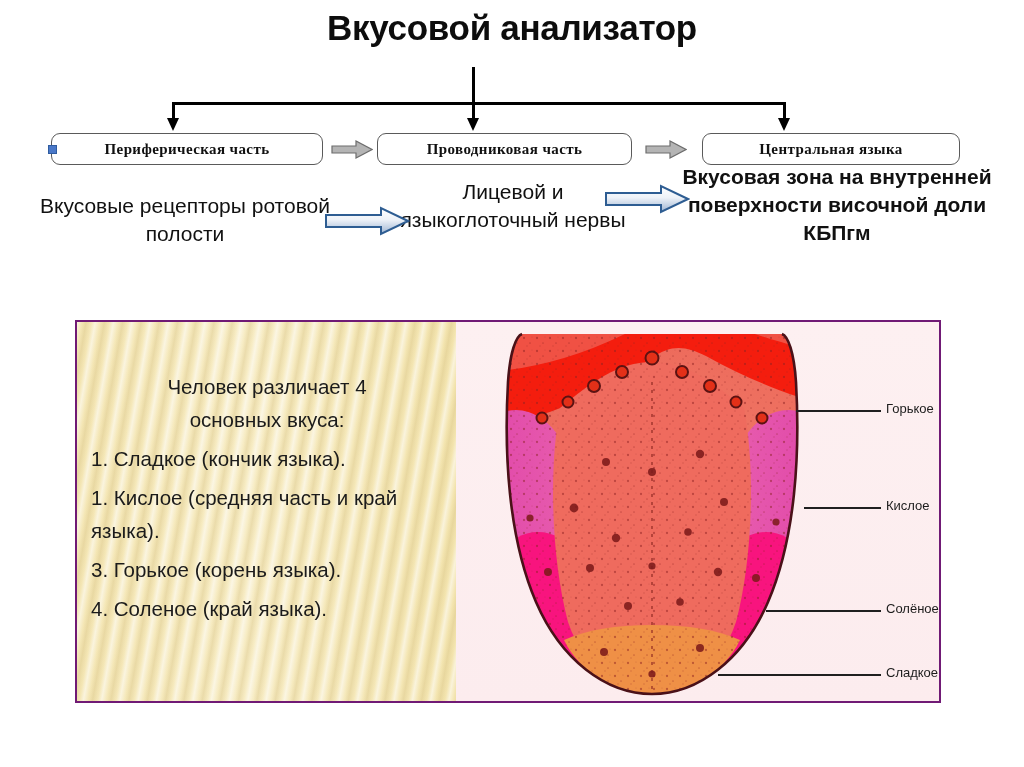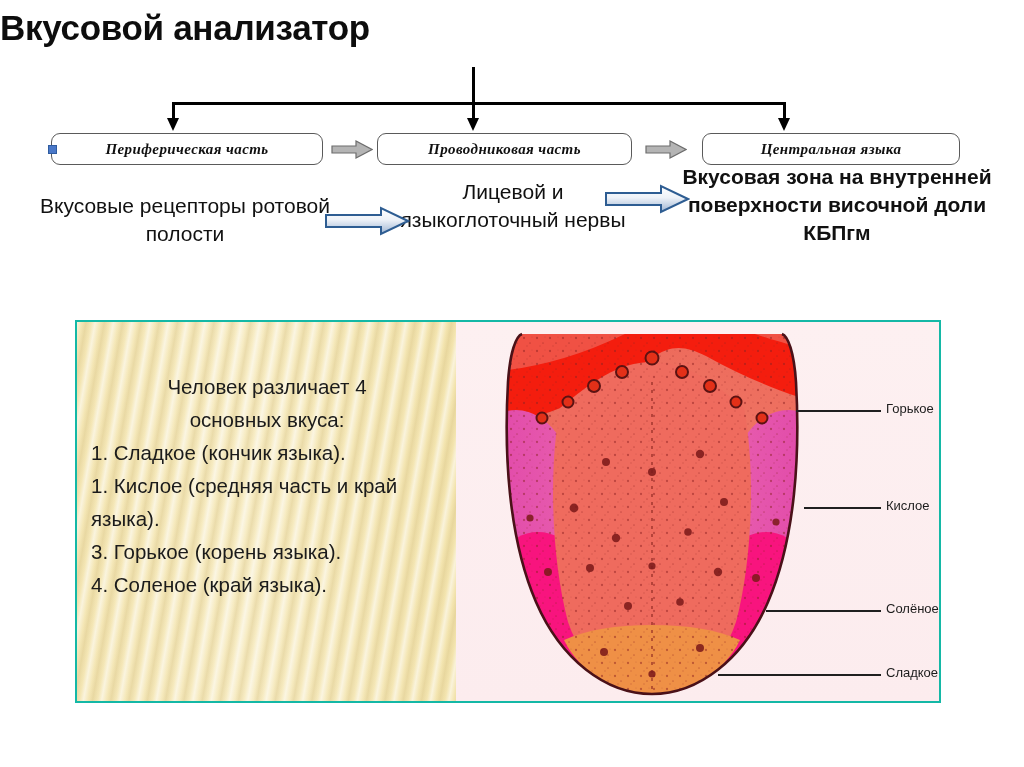--- a/index.html
+++ b/index.html
@@ -8,39 +8,39 @@
     background:#ffffff;
     font-family:"Liberation Sans", sans-serif;
     overflow:hidden;
     position:relative;
   }
   .stage{position:absolute;left:0;top:0;width:1024px;height:767px;}
 
   
   .title{
     position:absolute;left:0;top:8px;width:1024px;
+    text-align:center;
     font-size:35px;font-weight:bold;color:#0d0d0d;
     letter-spacing:-0.3px;
     font-family:"Liberation Sans", sans-serif;
   }
 
   
   .tree-stem{position:absolute;background:#000;}
 
   
   .flowbox{
     position:absolute;height:32px;
     border:1.4px solid #5a5a5a;border-radius:9px;
     background:#ffffff;
     display:flex;align-items:center;justify-content:center;
     font-family:"Liberation Serif", serif;
     font-weight:bold;font-size:15px;color:#101010;
     letter-spacing:0.4px;
     box-sizing:border-box;
-    font-style:italic;
   }
   .handle{
     position:absolute;width:7px;height:7px;background:#4a78c8;
     border:1px solid #2f5ca0;
   }
 
   
   .gray-arrow{position:absolute;}
 
   
@@ -50,21 +50,21 @@
     font-size:21px;color:#111;line-height:28px;
     text-align:center;
   }
 
   
   .blue-arrow{position:absolute;}
 
   
   .panel{
     position:absolute;left:75px;top:320px;width:866px;height:383px;
-    border:2px solid #14b8a6;
+    border:2px solid #701a75;
     box-sizing:border-box;
     overflow:hidden;
     background:#fdeef0;
   }
   .panel-left{
     position:absolute;left:0;top:0;width:379px;height:100%;
     background:
       repeating-linear-gradient(100deg,
         rgba(255,255,255,0.55) 0px,
         rgba(255,255,255,0.0) 5px,
@@ -72,21 +72,21 @@
         rgba(255,255,255,0.0) 14px,
         rgba(255,255,255,0.55) 18px),
       linear-gradient(90deg,#f4e6b4 0%, #f7ecc4 45%, #f3e4ae 100%);
   }
   .panel-left-text{
     position:absolute;left:14px;top:48px;width:352px;
     font-family:"Liberation Sans", sans-serif;
     font-size:20.5px;line-height:33px;color:#1b1b1b;
   }
   .pl-center{text-align:center;}
-  .pl-left{text-align:left;}
+  .pl-left{text-align:left;margin-top:6px;}
 
   .panel-right{
     position:absolute;left:379px;top:0;right:0;height:100%;
     background:linear-gradient(180deg,#fdf0f1 0%,#fcecee 100%);
   }
 
   .tongue-wrap{position:absolute;left:0;top:0;width:100%;height:100%;}
 
   
   .leader{position:absolute;height:1.5px;background:#1f1f1f;}

